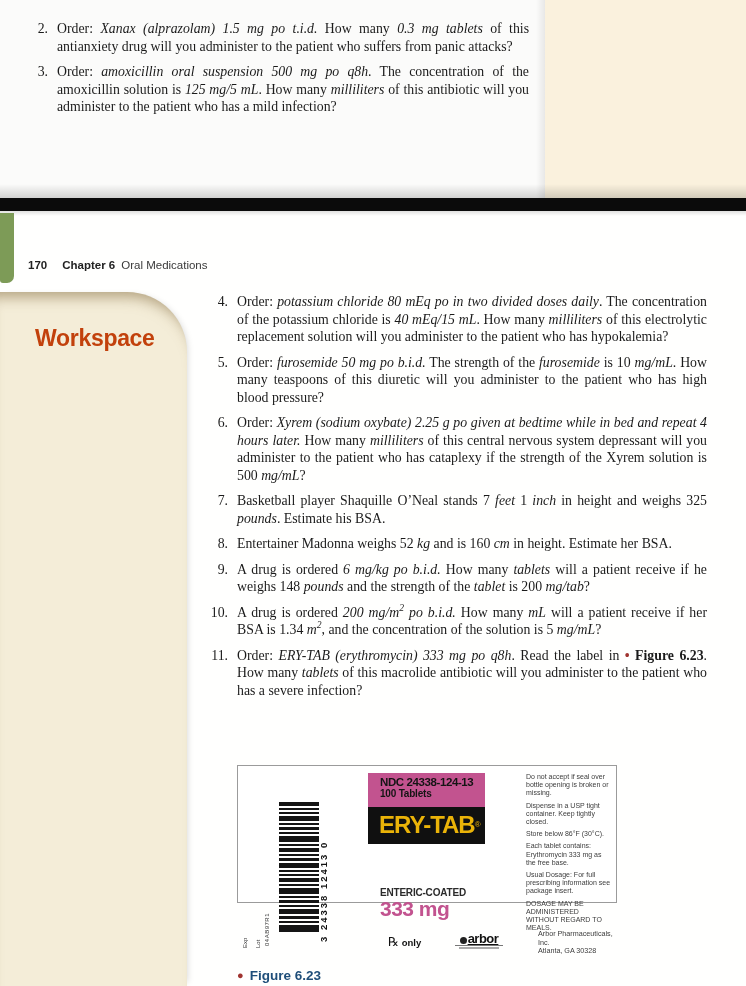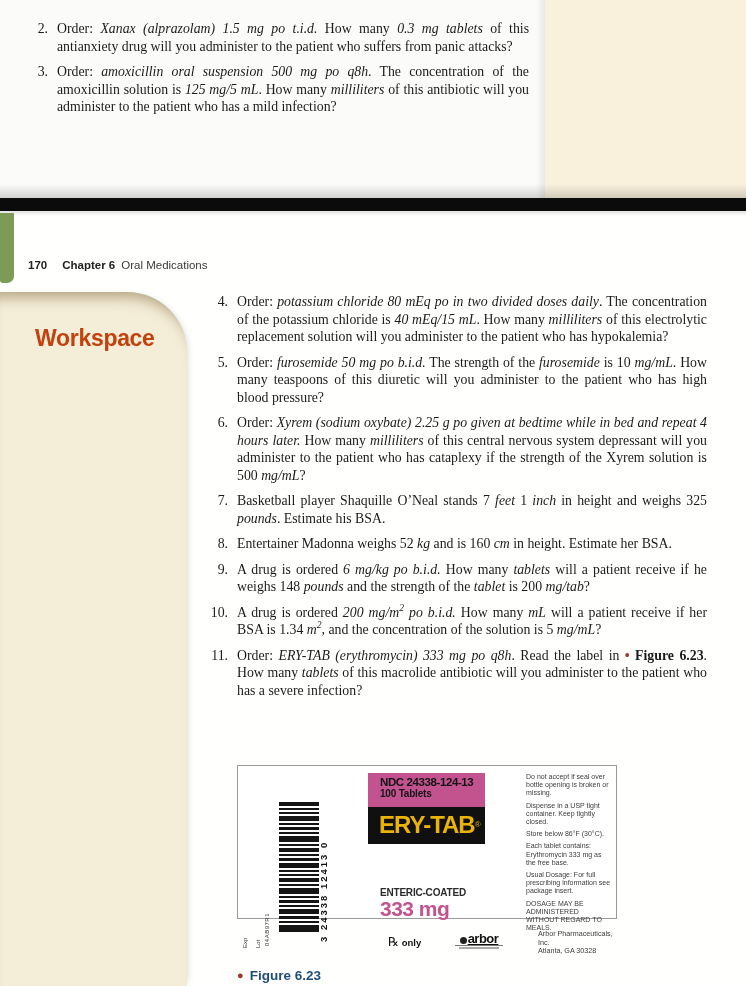--- a/index.html
+++ b/index.html
@@ -51,21 +51,21 @@
   .questions-top{left:26px;top:20px;width:503px;}
   .questions-main{left:206px;top:82px;width:501px;}
   .q{display:flex;margin-bottom:8px;font-size:13.8px;line-height:17.5px;}
   .qnum{flex:0 0 22px;text-align:right;margin-right:9px;}
   .qtext{flex:1;text-align:justify;}
   .qtext .it{font-style:italic;margin-top:46px;}
   .qtext .bd{font-weight:bold;}
   .qtext .sup{font-size:70%;vertical-align:super;line-height:0;}
 
   
-  .label-box{position:absolute;left:237px;top:554px;width:380px;height:154px;background:#fff;
+  .label-box{position:absolute;left:237px;top:554px;width:380px;height:138px;background:#fff;
         border:1px solid #9b9b9b;font-family:"Liberation Sans",sans-serif;}
   .vtext{writing-mode:vertical-rl;transform:rotate(180deg);white-space:nowrap;}
   .barcode{position:absolute;left:41px;top:36px;}
   .bc-digits{position:absolute;left:80px;top:24px;height:152px;font-size:9.5px;font-weight:600;
         letter-spacing:2px;color:#111;}
   .lot-code{position:absolute;left:26px;top:116px;height:64px;font-size:6px;color:#333;letter-spacing:0.5px;}
   .exp-lbl{position:absolute;left:4px;top:158px;height:24px;font-size:6px;color:#333;}
   .lot-lbl{position:absolute;left:17px;top:158px;height:24px;font-size:6px;color:#333;}
 
   .ndc-box{position:absolute;left:130px;top:7px;width:117px;height:34px;background:var(--accent_pink);

